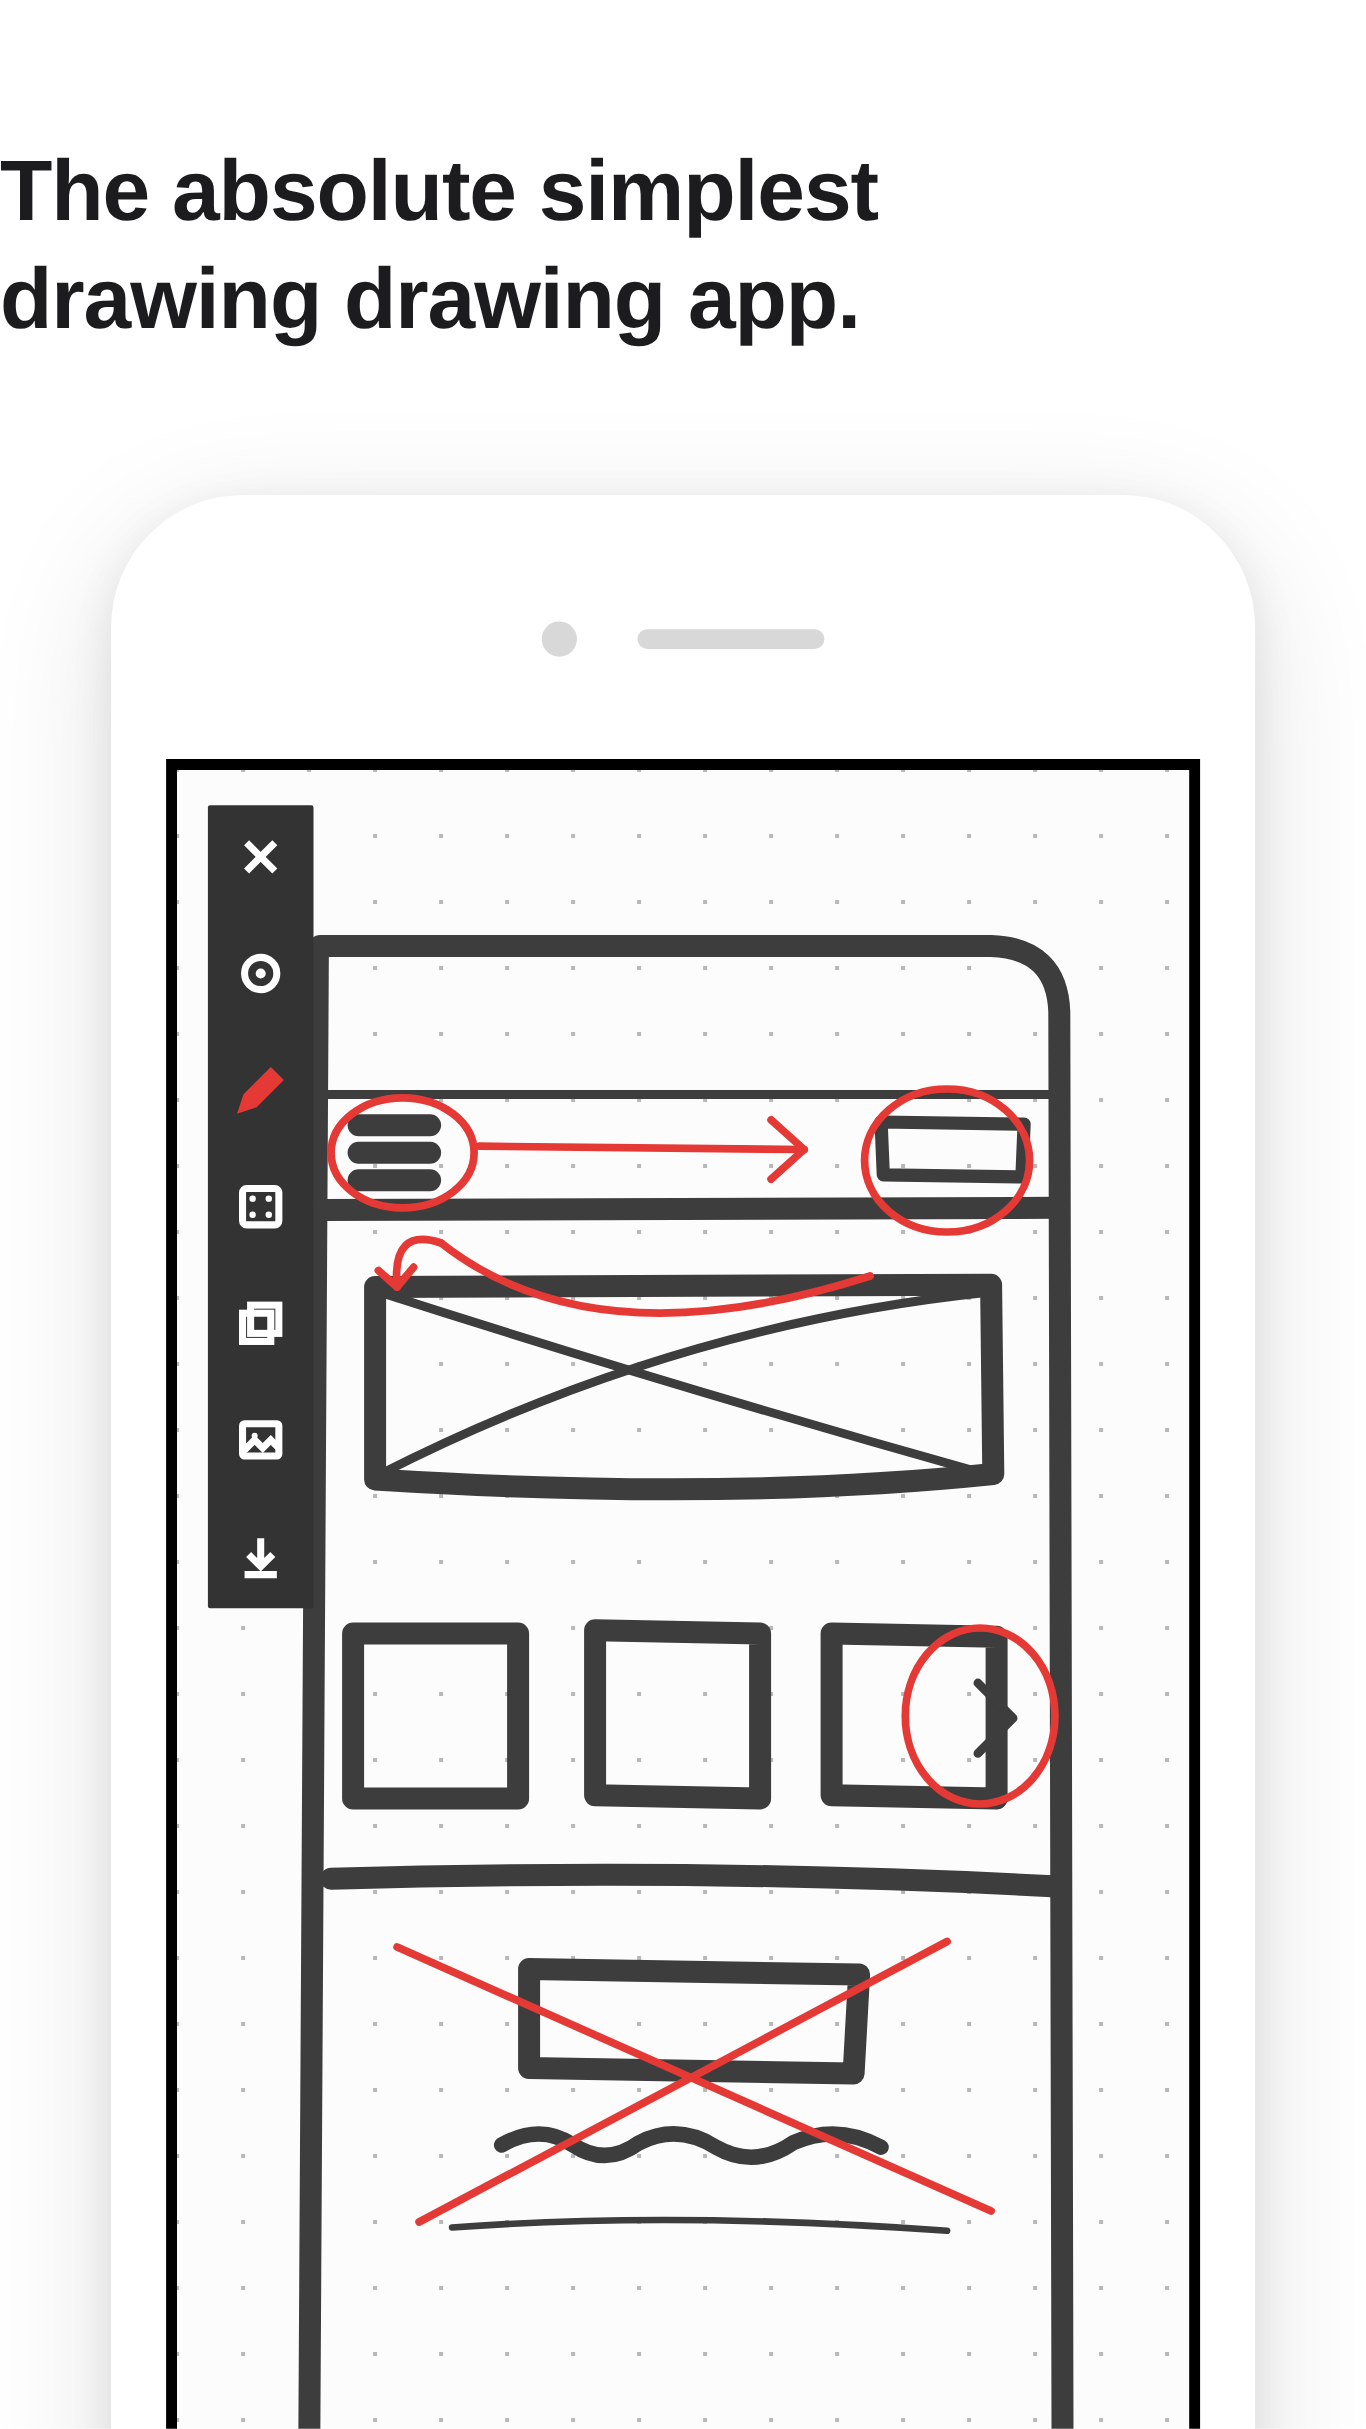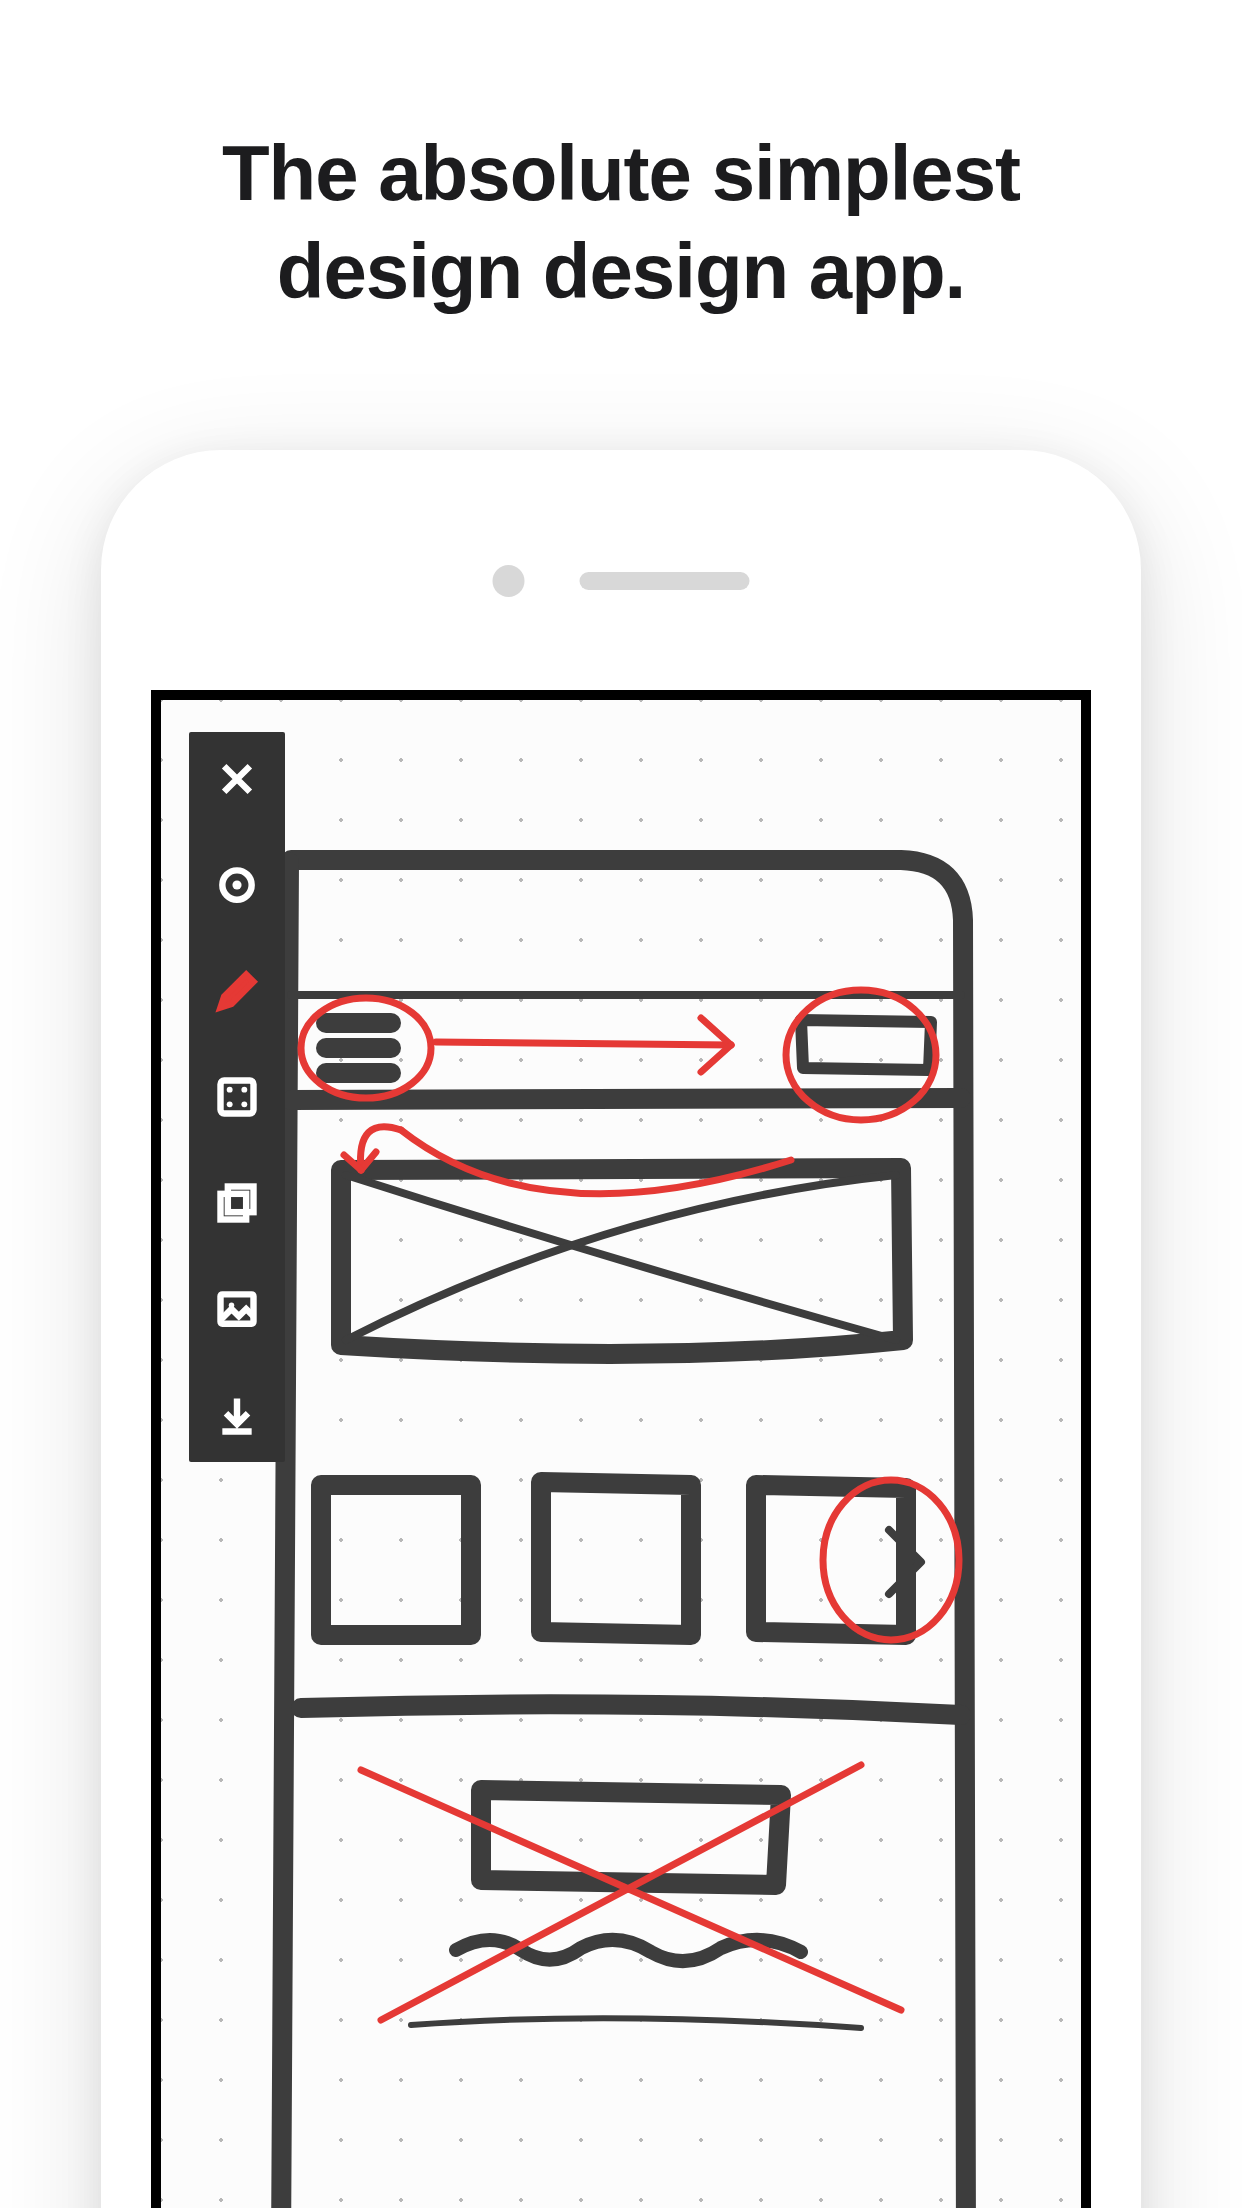--- a/index.html
+++ b/index.html
@@ -13,21 +13,20 @@
       background: #ffffff;
       font-family: -apple-system, BlinkMacSystemFont, "Segoe UI", Helvetica, Arial, sans-serif;
       overflow: hidden;
       position: relative;
     }
     .headline {
       position: absolute;
       top: 125px;
       left: 0;
       width: 100%;
-      text-align: center;
       font-size: 78px;
       font-weight: 600;
       color: #1c1c1e;
       letter-spacing: -1px;
       line-height: 1.25;
     }
     .phone-container {
       position: absolute;
       top: 450px;
       left: 50%;
@@ -124,21 +123,21 @@
       width: 100%;
       height: 100%;
       z-index: 5;
     }
   </style>
 </head>
 <body>
 
 <div class="headline">
   <span>The absolute simplest</span><br>
-  <span>design design app.</span>
+  <span>drawing drawing app.</span>
 </div>
 
 <div class="phone-container">
   <div class="phone-body">
     <div class="phone-speaker">
       <div class="phone-camera"></div>
       <div class="phone-earpiece"></div>
     </div>
     <div class="screen">
       <div class="canvas">

